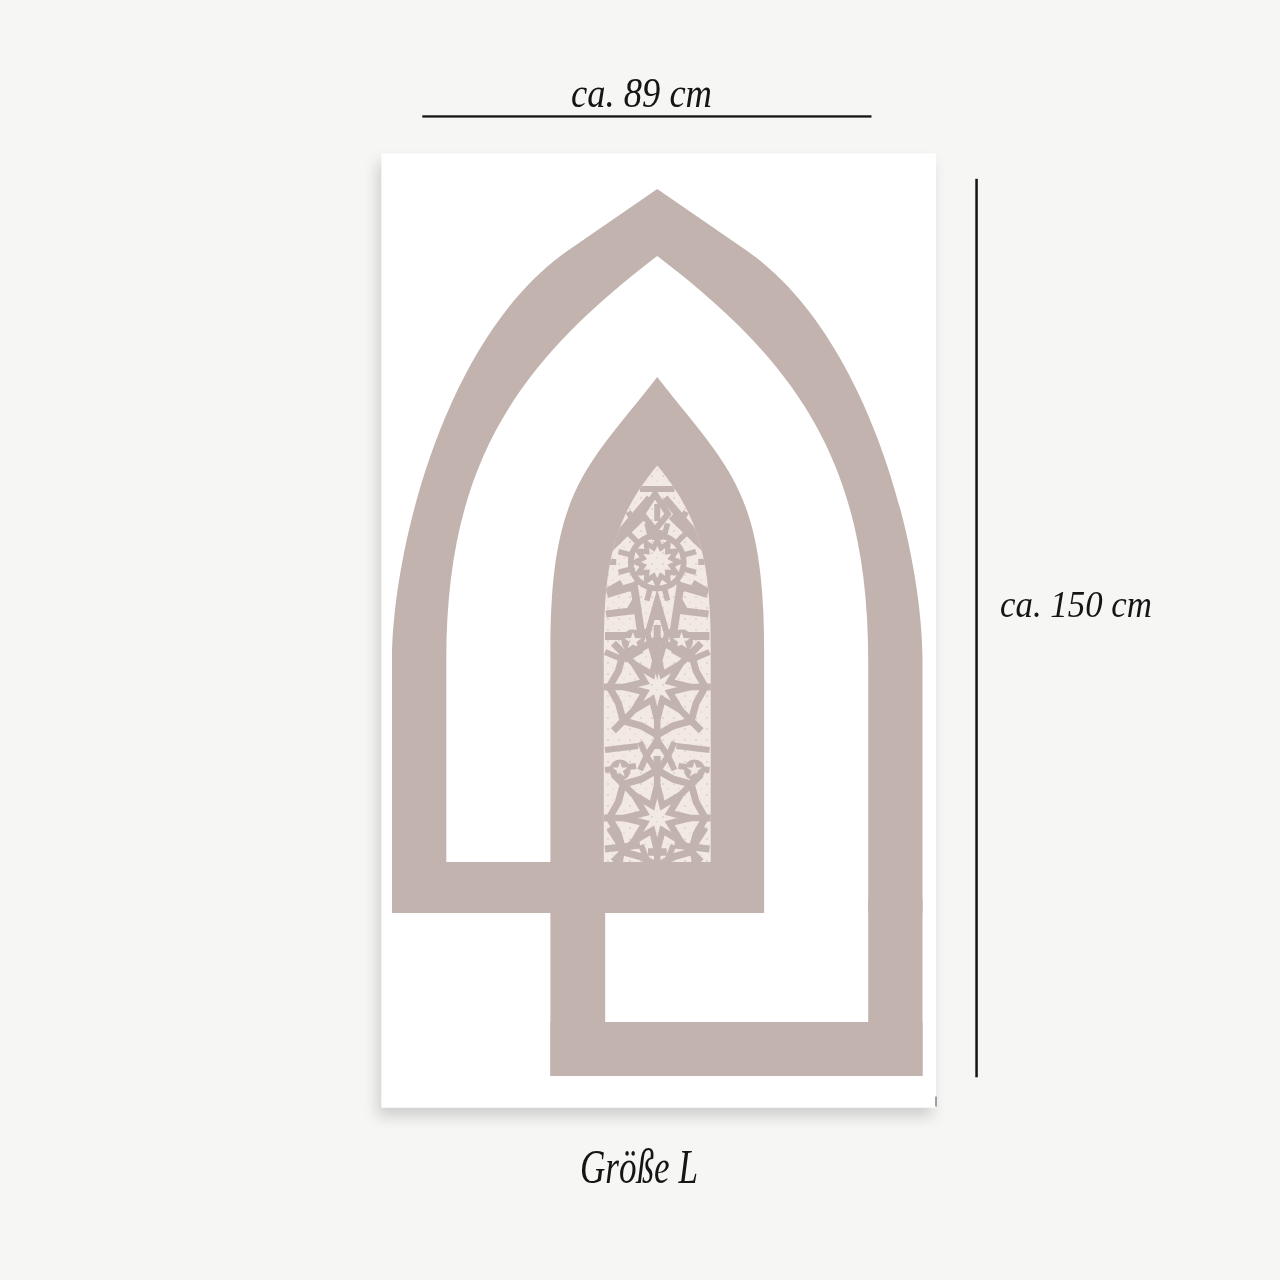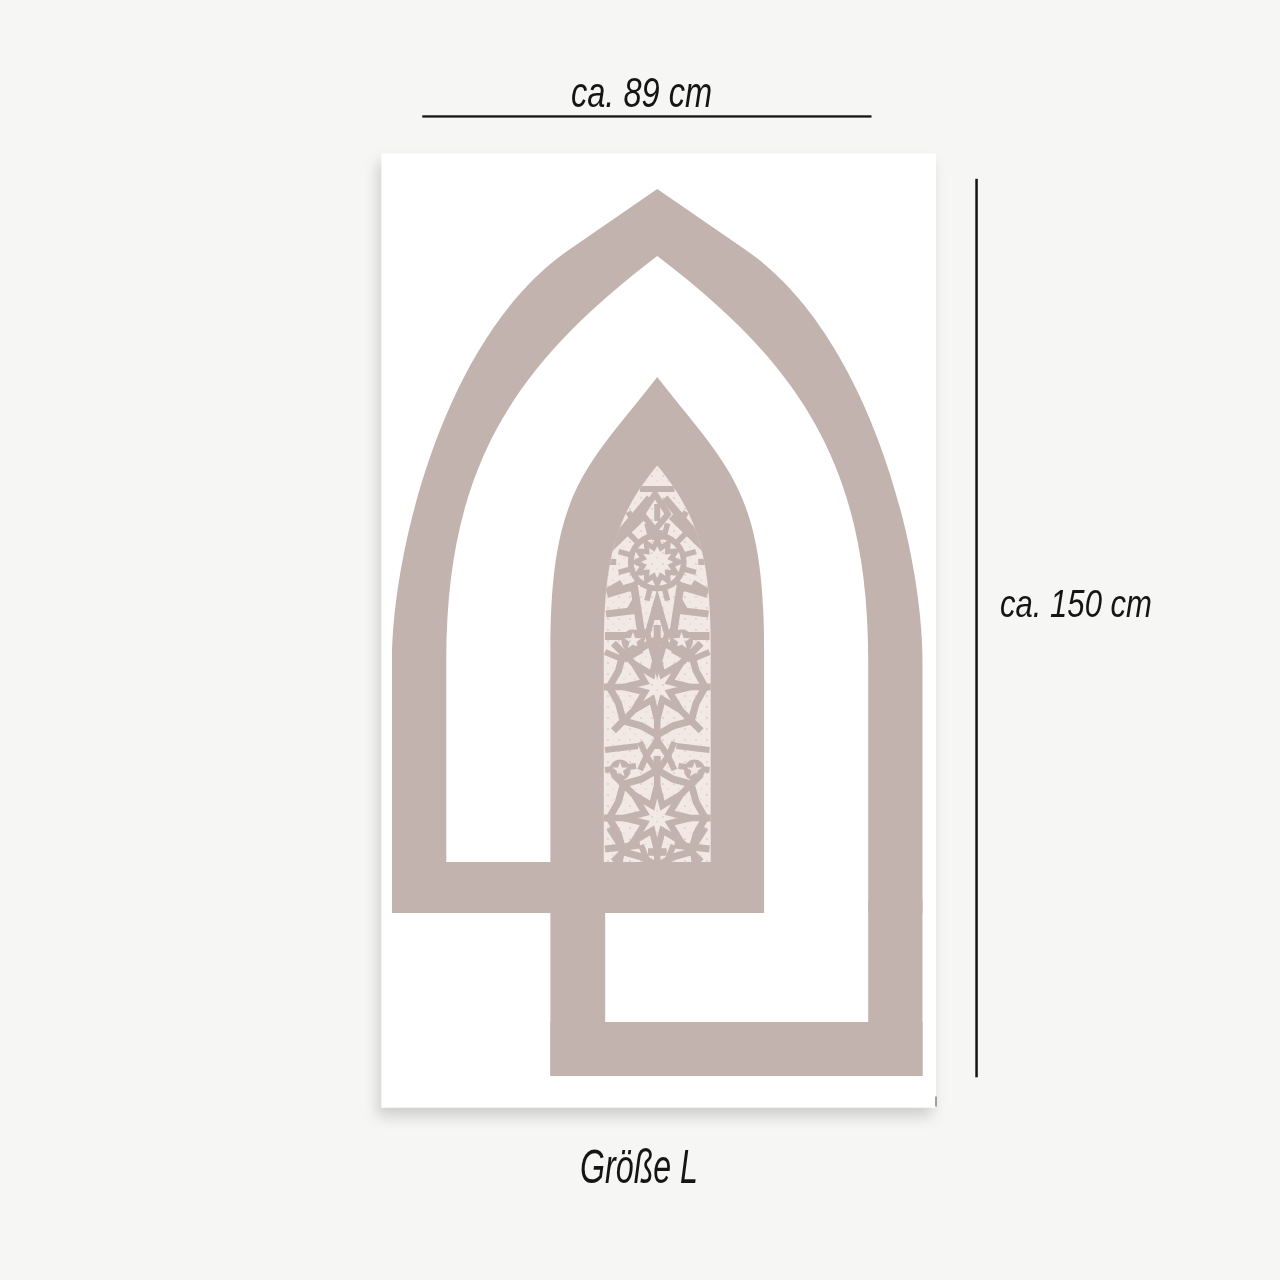--- a/index.html
+++ b/index.html
@@ -1,16 +1,16 @@
 <!DOCTYPE html>
 <html><head>
 <meta charset="utf-8">
 <style>
 html,body{margin:0;padding:0;background:#f6f6f5;}
-#stage{position:relative;width:1280px;height:1280px;overflow:hidden;font-family:Liberation Sans, sans-serif;}
+#stage{position:relative;width:1280px;height:1280px;overflow:hidden;font-family:Liberation Serif, serif;}
 </style>
 </head>
 <body>
 <div id="stage">
 <svg width="1280" height="1280" viewBox="0 0 1280 1280" xmlns="http://www.w3.org/2000/svg">
 <defs>
 <filter id="cardsh" x="-10%" y="-10%" width="120%" height="120%">
 <feDropShadow dx="-4" dy="9" stdDeviation="7" flood-color="#000000" flood-opacity="0.16"></feDropShadow>
 </filter>
 <clipPath id="winclip">

